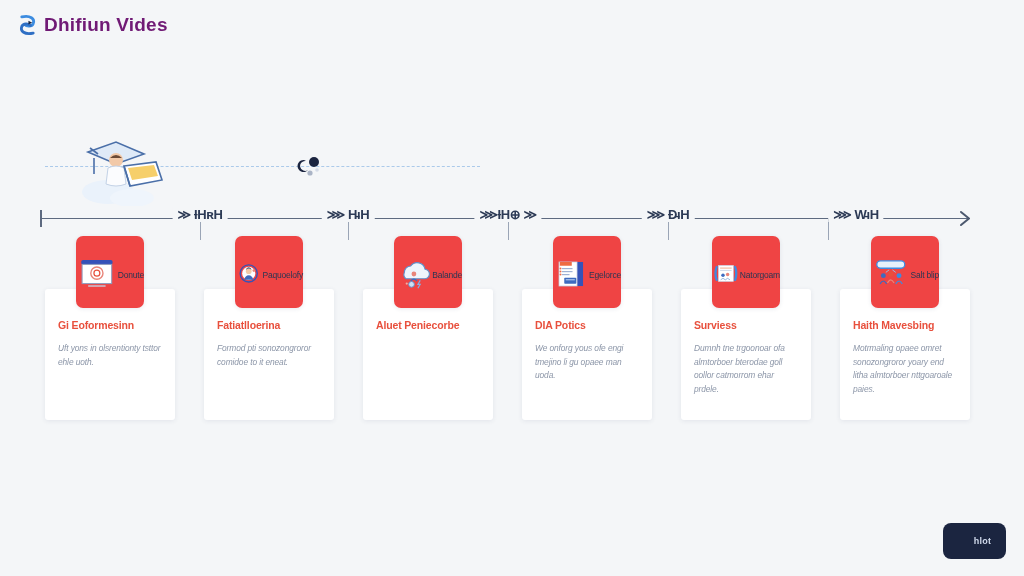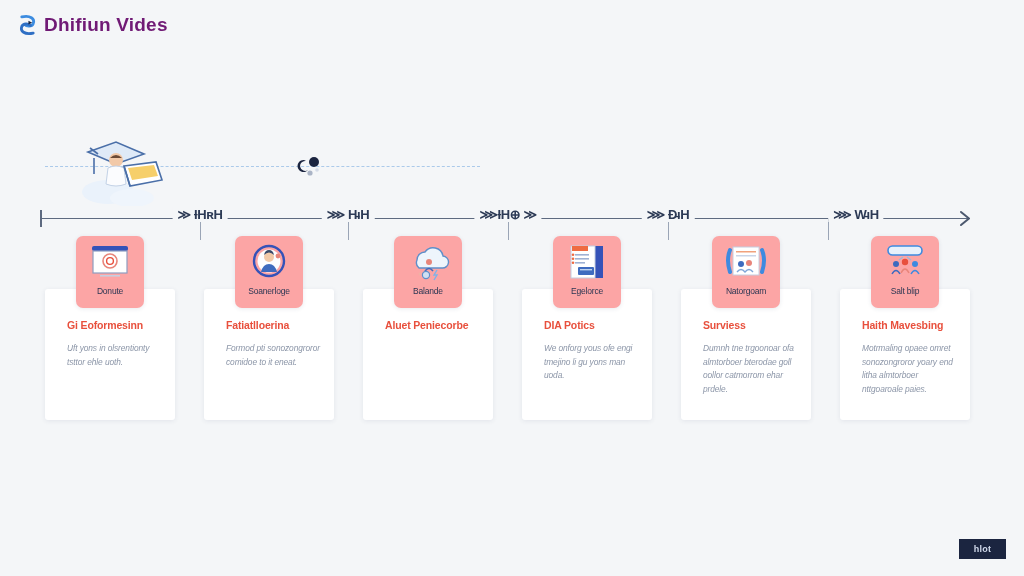--- a/index.html
+++ b/index.html
@@ -136,25 +136,25 @@
     top: 0;
     width: 130px;
   }
   .step-icon-tile {
     position: absolute;
     left: 50%;
     transform: translateX(-50%);
     top: 0;
     width: 68px;
     height: 72px;
-    background: #fca5a5;
+    background: #ef4444;
     border-radius: 7px;
     box-shadow: 0 1px 4px rgba(40,60,100,.10);
     display: flex;
-    flex-direction: column;
+    flex-direction: row;
     align-items: center;
     justify-content: flex-start;
     padding-top: 4px;
     box-sizing: border-box;
     z-index: 3;
   }
   .step-icon-art {
     width: 48px;
     height: 44px;
     display: block;
@@ -170,21 +170,21 @@
   .step-card {
     position: absolute;
     left: 0;
     top: 53px;
     width: 130px;
     height: 131px;
     background: #ffffff;
     border-radius: 3px;
     box-shadow: 0 1px 5px rgba(40,60,100,.09);
     box-sizing: border-box;
-    padding: 30px 11px 10px 22px;
+    padding: 30px 11px 10px 13px;
     z-index: 1;
   }
   .step-title {
     font-size: 10.5px;
     font-weight: bold;
     color: #e8503d;
     margin: 0 0 11px 0;
     filter: blur(0.32px);
     letter-spacing: -0.15px;
   }
@@ -197,31 +197,32 @@
     letter-spacing: -0.1px;
     font-style: italic;
   }
 
   
   .badge {
     position: absolute;
     right: 18px;
     bottom: 17px;
     width: 47px;
-    height: 20px;
-    border-radius: 0;
+    height: 36px;
+    border-radius: 8px;
     background: #1b2540;
     color: #cfd8ea;
     font-size: 9px;
     font-weight: bold;
     display: flex;
     align-items: center;
     justify-content: center;
     filter: blur(0.3px);
     letter-spacing: 0.3px;
+    padding-left: 16px;
   }
 </style>
 </head>
 <body>
 
 <div class="logo-bar">
   <svg class="logo-mark" viewBox="0 0 20 23">
     <path d="M4 3 C13 1, 18 5, 16 10 C14.5 13.5, 9 13, 7 11" fill="none" stroke="#3c8ce0" stroke-width="3" stroke-linecap="round"></path>
     <path d="M16 20 C7 22, 2 18, 4 13 C5.5 9.5, 11 10, 13 12" fill="none" stroke="#2f6fc4" stroke-width="3" stroke-linecap="round"></path>
     <path d="M11 7 l4 2 -4 2 z" fill="#1b2540"></path>
@@ -297,21 +298,21 @@
   <div class="step" style="left:204px">
     <div class="step-icon-tile">
       <svg class="step-icon-art" viewBox="0 0 48 44">
         <circle cx="24" cy="21" r="15" fill="none" stroke="#3552b8" stroke-width="2.4"></circle>
         <circle cx="24" cy="21" r="11.5" fill="#fdfdff"></circle>
         <circle cx="24" cy="17" r="5" fill="#f2c9a8"></circle>
         <path d="M19 15 q5 -5 10 0 q-1 -5 -5 -5 q-4 0 -5 5 z" fill="#3a4a6a"></path>
         <path d="M16 32 q2 -8 8 -8 q6 0 8 8 z" fill="#3e6bbf"></path>
         <circle cx="33" cy="16" r="2.4" fill="#e8857a"></circle>
       </svg>
-      <span class="step-icon-label">Soanerloge</span>
+      <span class="step-icon-label">Paquoelofy</span>
     </div>
     <div class="step-card">
       <p class="step-title">Fatiatlloerina</p>
       <p class="step-body">Formod pti sonozongroror comidoe to it eneat.</p>
     </div>
   </div>
 
   <div class="step" style="left:363px">
     <div class="step-icon-tile">
       <svg class="step-icon-art" viewBox="0 0 48 44">
@@ -341,21 +342,21 @@
         <circle cx="10" cy="14.7" r="1.3" fill="#ef6b42"></circle>
         <circle cx="10" cy="18.7" r="1.3" fill="#ef6b42"></circle>
         <circle cx="10" cy="22.7" r="1.3" fill="#ef6b42"></circle>
         <rect x="15" y="27" width="16" height="8" rx="1" fill="#3e6bbf"></rect>
         <rect x="17" y="29" width="12" height="1.4" fill="#bcd2f0"></rect>
       </svg>
       <span class="step-icon-label">Egelorce</span>
     </div>
     <div class="step-card">
       <p class="step-title">DIA Potics</p>
-      <p class="step-body">We onforg yous ofe engi tmejino li gu yons man uoda.</p>
+      <p class="step-body">We onforg yous ofe engi tmejino li gu opaee man uoda.</p>
     </div>
   </div>
 
   <div class="step" style="left:681px">
     <div class="step-icon-tile">
       <svg class="step-icon-art" viewBox="0 0 48 44">
         <path d="M8 10 q-4 10 0 22" fill="none" stroke="#3e8ae0" stroke-width="4" stroke-linecap="round"></path>
         <path d="M40 10 q4 10 0 22" fill="none" stroke="#3e8ae0" stroke-width="4" stroke-linecap="round"></path>
         <rect x="11" y="7" width="26" height="28" fill="#ffffff" stroke="#c4cee0" stroke-width="1"></rect>
         <rect x="14" y="11" width="20" height="1.5" fill="#f0a27c"></rect>

